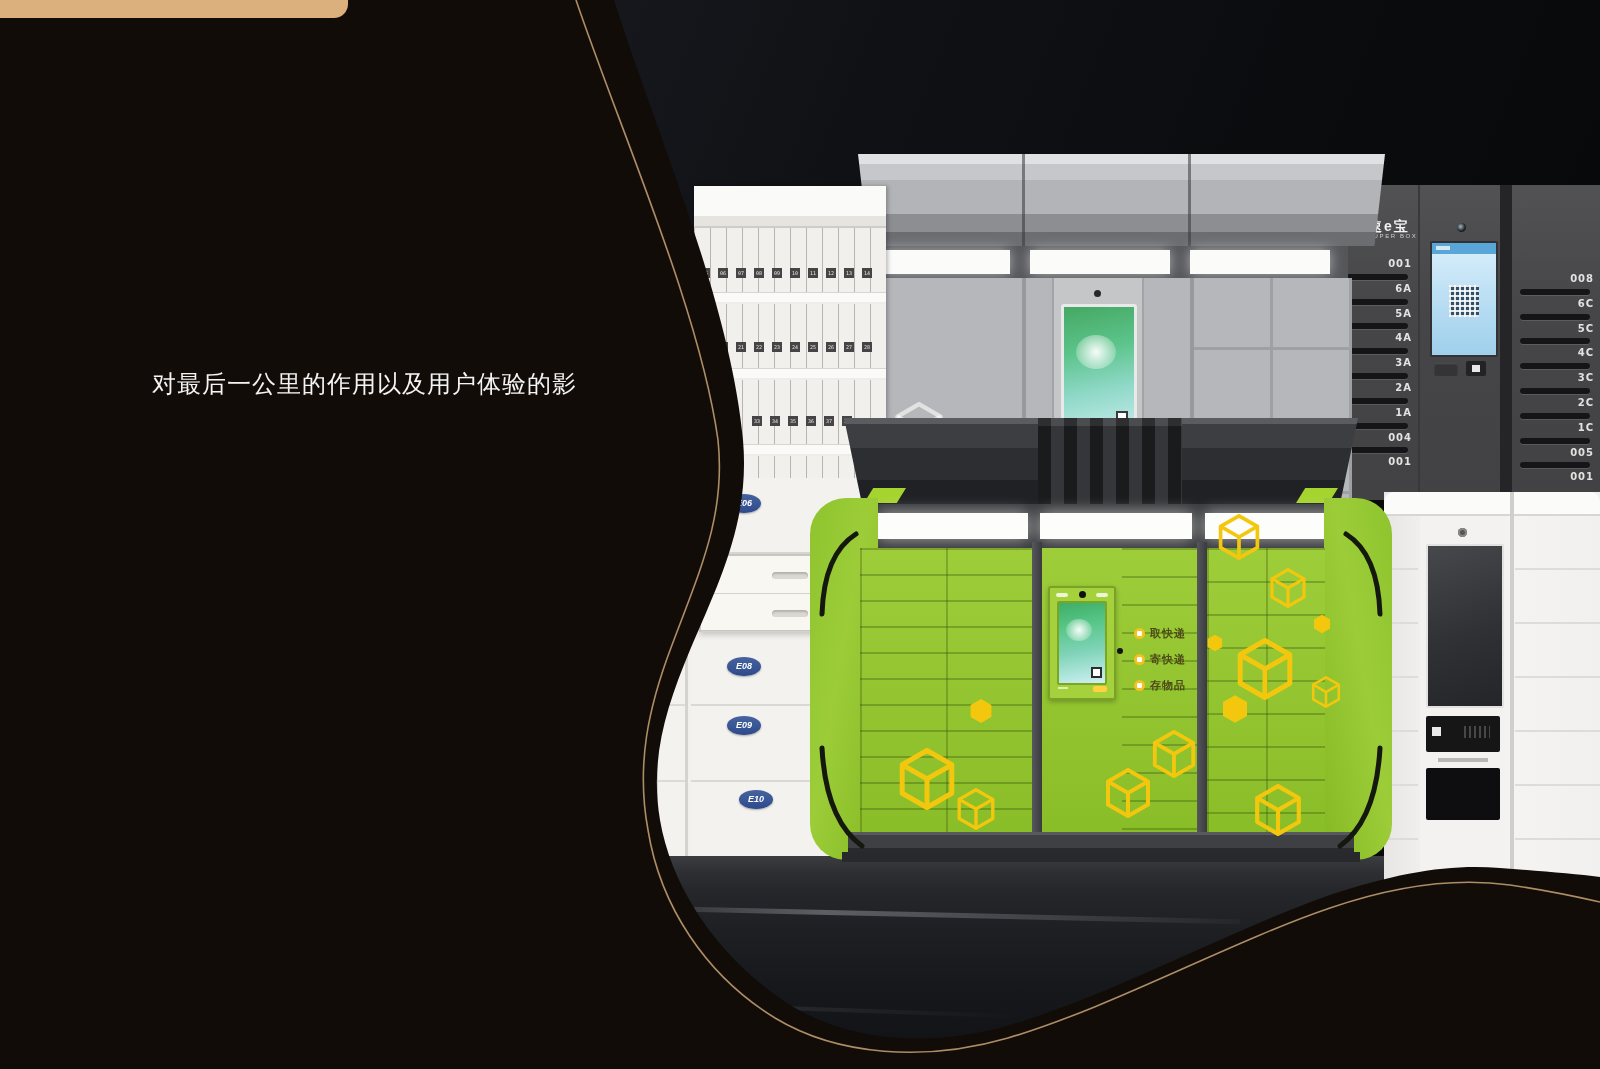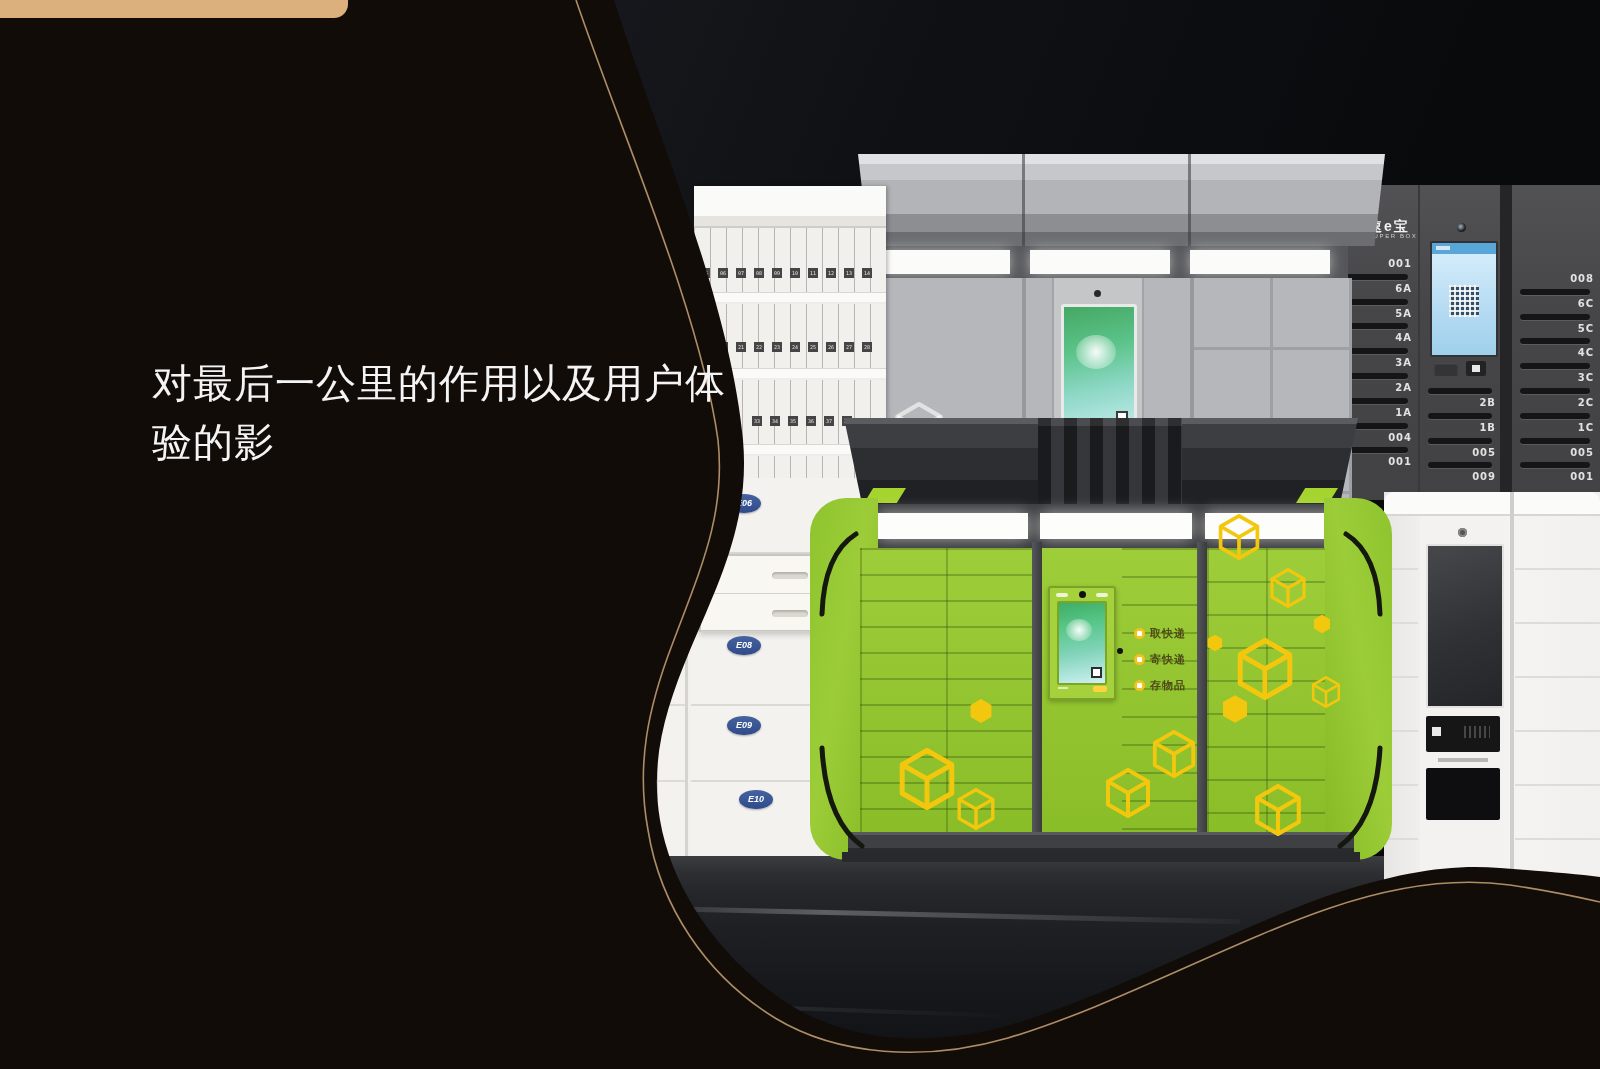--- a/index.html
+++ b/index.html
@@ -192,21 +192,21 @@
   .g-base::after{content:"";position:absolute;left:-6px;right:-6px;top:20px;height:10px;background:#28292c;}
   .g-decals{position:absolute;left:0;top:0;width:586px;height:446px;color:#f4c70f;pointer-events:none;}
 
   
   .overlay{left:0;top:0;width:1600px;height:1069px;z-index:10;pointer-events:none;}
 
   
   .tanbar{left:-18px;top:0;width:366px;height:18px;background:#dcb07c;border-radius:0 0 14px 14px;z-index:11;}
   .textblock{left:152px;top:322px;width:600px;z-index:11;color:#fff;}
   .title{font-size:46px;font-weight:600;letter-spacing:2px;line-height:1.2;}
-  .subtitle{margin-top:32px;font-size:40px;line-height:59px;color:#f4f4f4;letter-spacing:1px;}
+  .subtitle{margin-top:32px;font-size:24px;line-height:59px;color:#f4f4f4;letter-spacing:1px;}
 
   .cubesym{color:inherit;}
 </style>
 </head>
 <body>
 
 <div class="stage">
 
   <div class="abs bg-top"></div>
 
@@ -242,26 +242,20 @@
     <div class="sb-cells sb-cells-a" data-items="superbox.col_a">
         <span class="sb-cell">001</span>
         <span class="sb-cell">6A</span>
         <span class="sb-cell">5A</span>
         <span class="sb-cell">4A</span>
         <span class="sb-cell">3A</span>
         <span class="sb-cell">2A</span>
         <span class="sb-cell">1A</span>
         <span class="sb-cell">004</span>
         <span class="sb-cell">001</span>
-      </div>
-    <div class="sb-cells sb-cells-b" data-items="superbox.col_b">
-        <span class="sb-cell">2B</span>
-        <span class="sb-cell">1B</span>
-        <span class="sb-cell">005</span>
-        <span class="sb-cell">009</span>
       </div>
     <div class="sb-cells sb-cells-c" data-items="superbox.col_c">
         <span class="sb-cell">008</span>
         <span class="sb-cell">6C</span>
         <span class="sb-cell">5C</span>
         <span class="sb-cell">4C</span>
         <span class="sb-cell">3C</span>
         <span class="sb-cell">2C</span>
         <span class="sb-cell">1C</span>
         <span class="sb-cell">005</span>
@@ -341,21 +335,21 @@
   <div class="abs wl-far"></div>
 
   <div class="abs wl-e">
     <div class="wl-e-narrow"></div>
     <div class="wl-e-main">
       <div class="drawers">
         <div class="drawer"></div>
         <div class="drawer"></div>
       </div>
       <div class="badge" style="left:36px;top:16px">E06</div>
-      <div class="badge" style="left:36px;top:158px">E08</div>
+      <div class="badge" style="left:36px;top:179px">E08</div>
       <div class="badge" style="left:36px;top:238px">E09</div>
       <div class="badge" style="left:48px;top:312px">E10</div>
     </div>
   </div>
 
   <div class="abs floor"></div>
 
   <div class="abs wr">
     <div class="wr-cap"></div>
     <div class="wr-seams-l"></div>

